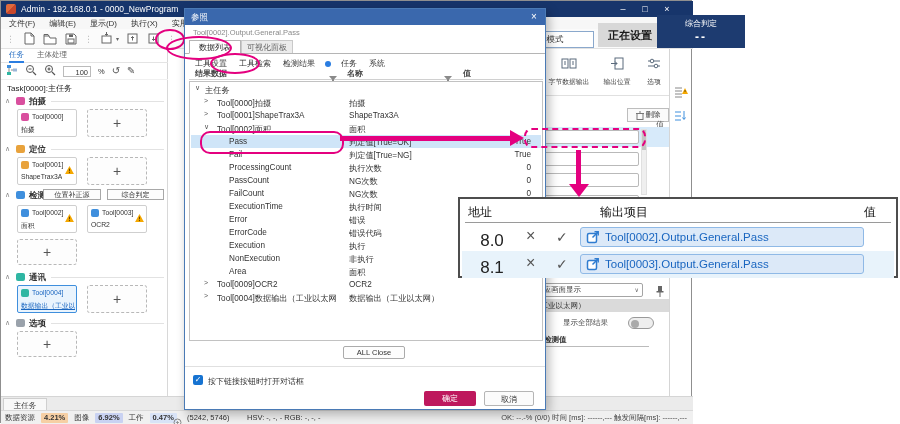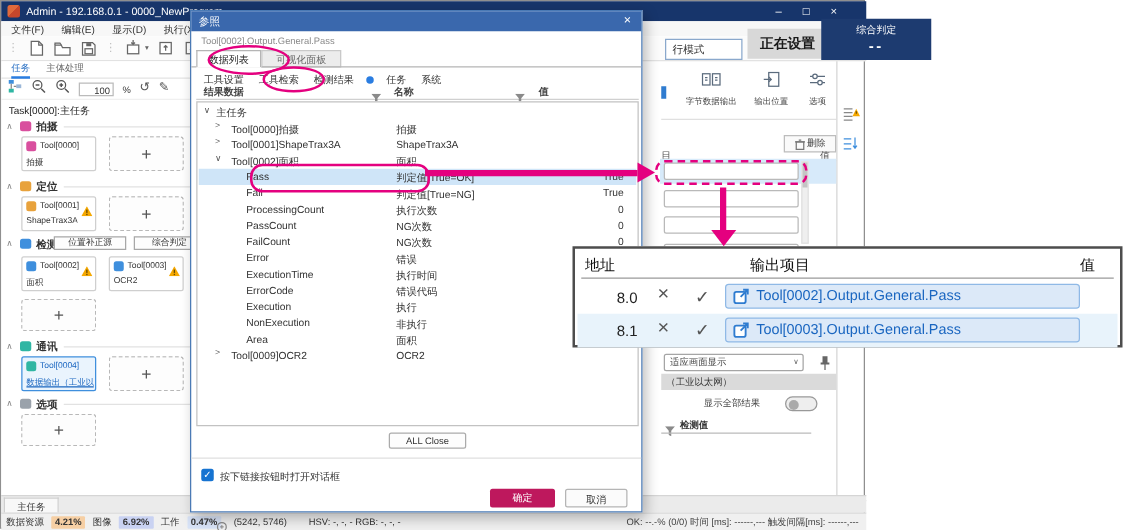--- a/index.html
+++ b/index.html
@@ -77,21 +77,21 @@
   #bg-panel-title{left:528px;top:298px;width:140px;height:13px;background:#dadada;font-size:7.5px;color:#333;line-height:13px;padding-left:4px;box-sizing:border-box;}
   #toggle-label{left:562px;top:317px;font-size:7.5px;color:#444;}
   #toggle{left:627px;top:316px;width:26px;height:12px;border:1px solid #999;border-radius:6px;background:#eee;box-sizing:border-box;}
   #toggle .knob{position:absolute;left:2px;top:1.5px;width:8px;height:8px;border-radius:50%;background:#aaa;}
   #result-colhead{left:543px;top:334px;font-size:7.5px;font-weight:bold;color:#333;}
   #result-colline{left:528px;top:345px;width:120px;height:1px;background:#bbb;}
   #bg-bottomline{left:528px;top:399px;width:164px;height:1px;background:#cfcfcf;}
   #ribbon-indicator{left:528px;top:68px;width:4px;height:10px;background:#2f7cd0;}
 
   
-  #dialog{left:152px;top:8px;width:362px;height:402px;background:#fff;border:1px solid #4a7ab5;box-sizing:border-box;z-index:50;box-shadow:3px 4px 10px rgba(0,0,0,.28);}
+  #dialog{left:184px;top:8px;width:362px;height:402px;background:#fff;border:1px solid #4a7ab5;box-sizing:border-box;z-index:50;box-shadow:3px 4px 10px rgba(0,0,0,.28);}
   #dlg-title{position:absolute;left:0;top:0;width:100%;height:16px;background:#3a68ad;color:#fff;}
   #dlg-title .dt{position:absolute;left:6px;top:3px;font-size:8.5px;}
   #dlg-close{position:absolute;right:4px;top:1px;width:14px;height:14px;text-align:center;line-height:14px;font-size:10px;color:#fff;}
   #dlg-subtitle{position:absolute;left:8px;top:19px;font-size:7.5px;color:#8a8a8a;}
   .dtab{position:absolute;top:31px;height:14px;font-size:8px;text-align:center;line-height:14px;box-sizing:border-box;}
   .dtab.active{background:#fff;border:1px solid #b5b5b5;border-bottom:1px solid #fff;color:#222;z-index:2;}
   .dtab.idle{background:#ececec;border:1px solid #c9c9c9;color:#666;}
   #dlg-tabline{position:absolute;left:0;top:44px;width:100%;height:1px;background:#b5b5b5;}
   #innertabs{position:absolute;left:8px;top:49px;display:flex;gap:8px;align-items:center;}
   .itab{font-size:8px;color:#333;padding:0 2px;}
@@ -126,21 +126,21 @@
   #dash-select{left:524px;top:128px;width:122px;height:20px;border:2px dashed #e4007f;border-radius:8px;box-sizing:border-box;z-index:71;}
   #v-arrow-shaft{left:576px;top:150px;width:5px;height:34px;background:#e4007f;z-index:58;}
   #v-arrow-head{left:568.5px;top:184px;width:0;height:0;border-top:13px solid #e4007f;border-left:10px solid transparent;border-right:10px solid transparent;z-index:58;}
 
   
   #callout{left:458px;top:197px;width:440px;height:81px;background:#fff;border:2px solid #4d4d4d;box-sizing:border-box;z-index:60;}
   .chead{position:absolute;top:5px;font-size:12px;color:#111;}
   #callout-headline{position:absolute;left:5px;top:23px;width:426px;height:1px;background:#9a9a9a;}
   .crow{position:absolute;left:2px;right:2px;height:27px;}
   .crow.alt{background:#e8f3fb;}
-  .crow .addr{position:absolute;left:12px;top:7px;width:36px;text-align:right;font-size:12px;color:#222;}
+  .crow .addr{position:absolute;left:12px;top:7px;width:36px;text-align:center;font-size:17px;color:#222;}
   .crow .icx{position:absolute;left:64px;top:3px;font-size:16px;color:#555;}
   .crow .icc{position:absolute;left:94px;top:5px;font-size:14px;color:#555;}
   .crow .linkbtn{position:absolute;left:118px;top:3px;width:284px;height:20px;background:#dce9f8;border:1px solid #8fb9e6;border-radius:3px;box-sizing:border-box;display:flex;align-items:center;gap:5px;padding-left:5px;}
   .crow .ltxt{font-size:11.5px;color:#1a66c0;white-space:nowrap;}
   .openic{width:14px;height:14px;display:inline-flex;}
 </style>
 </head>
 <body>
 
 <div id="canvas">
@@ -442,21 +442,21 @@
 
   <div class="abs ann" id="ann-toolbar" style="left:155px;top:29px;width:26px;height:17px;"></div>
 
   <div class="abs" id="dialog">
     <div id="dlg-title">
       <span class="dt">参照</span>
       <span id="dlg-close">×</span>
     </div>
     <span id="dlg-subtitle" class="nowrap">Tool[0002].Output.General.Pass</span>
     <span class="dtab active" style="left:4px;width:52px;">数据列表</span>
-    <span class="dtab idle" style="left:56px;width:64px;">可视化面板</span>
+    <span class="dtab idle" style="left:56px;width:52px;">可视化面板</span>
     <div id="dlg-tabline"></div>
     <div id="innertabs">
         <span class="itab">工具设置</span>
         <span class="itab">工具检索</span>
         <span class="itab">检测结果</span>
         <span class="bluedot"></span>
         <span class="itab">任务</span>
         <span class="itab">系统</span>
       </div>
     <div id="dlg-colhead">
@@ -510,30 +510,30 @@
             <span class="nm nowrap" style="left: 38px;">PassCount</span>
             <span class="cn nowrap">NG次数</span>
             <span class="vl">0</span>
           </div>
           <div class="trow">
             <span class="nm nowrap" style="left: 38px;">FailCount</span>
             <span class="cn nowrap">NG次数</span>
             <span class="vl">0</span>
           </div>
           <div class="trow">
+            <span class="nm nowrap" style="left: 38px;">ExecutionTime</span>
+            <span class="cn nowrap">执行时间</span>
+            <span class="vl dim">------,---</span>
+          </div>
+          <div class="trow">
             <span class="nm nowrap" style="left: 38px;">Error</span>
             <span class="cn nowrap">错误</span>
             <span class="vl">True</span>
           </div>
           <div class="trow">
-            <span class="nm nowrap" style="left: 38px;">ExecutionTime</span>
-            <span class="cn nowrap">执行时间</span>
-            <span class="vl dim">------,---</span>
-          </div>
-          <div class="trow">
             <span class="nm nowrap" style="left: 38px;">ErrorCode</span>
             <span class="cn nowrap">错误代码</span>
             <span class="vl blue">40000</span>
           </div>
           <div class="trow">
             <span class="nm nowrap" style="left: 38px;">Execution</span>
             <span class="cn nowrap">执行</span>
             <span class="vl">True</span>
           </div>
           <div class="trow">
@@ -543,20 +543,25 @@
           </div>
           <div class="trow">
             <span class="nm nowrap" style="left: 38px;">Area</span>
             <span class="cn nowrap">面积</span>
             <span class="vl dim">--------</span>
           </div>
           <div class="trow">
             <span class="exp" style="left: 13px;">&gt;</span>
             <span class="nm nowrap" style="left: 26px;">Tool[0009]OCR2</span>
             <span class="cn nowrap">OCR2</span>
+          </div>
+          <div class="trow">
+            <span class="exp" style="left: 13px;">&gt;</span>
+            <span class="nm nowrap" style="left: 26px;">Tool[0004]数据输出（工业以太网</span>
+            <span class="cn nowrap">数据输出（工业以太网）</span>
           </div>
         </div>
     </div>
     <div id="allclose">ALL Close</div>
     <div id="dlg-sep"></div>
     <span id="dlg-check">✓</span>
     <span id="dlg-checklabel">按下链接按钮时打开对话框</span>
     <span class="dlgbtn" id="btn-ok">确定</span>
     <span class="dlgbtn" id="btn-cancel">取消</span>
   </div>

